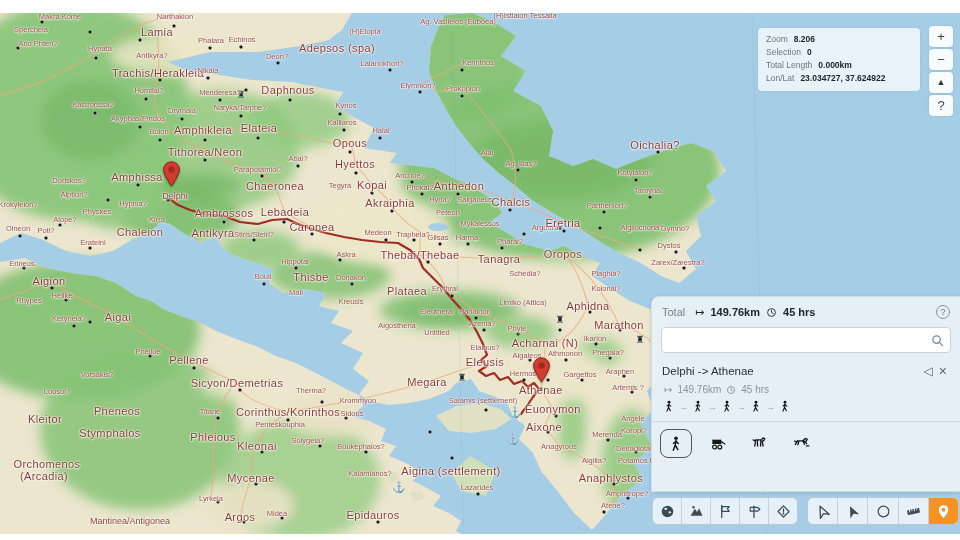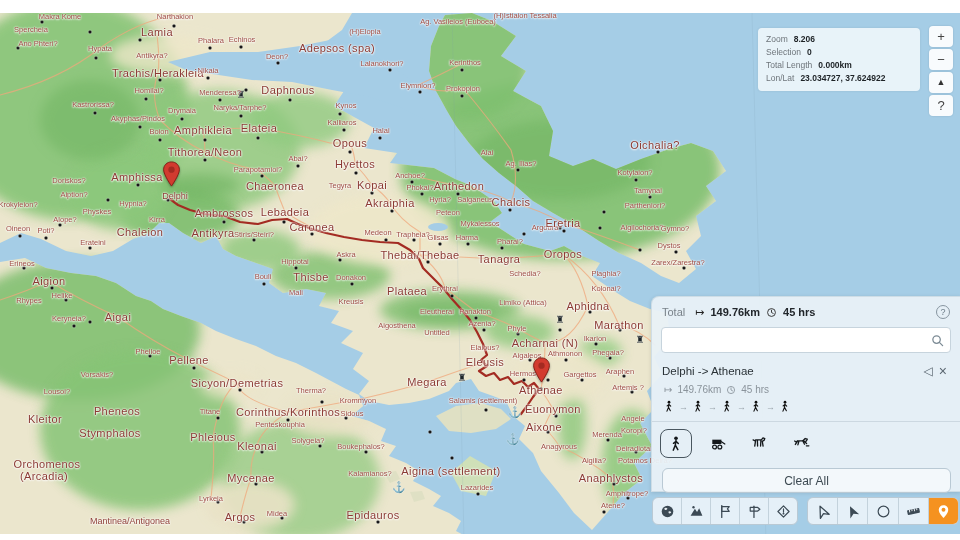--- a/index.html
+++ b/index.html
@@ -335,21 +335,21 @@
         <span class="mlabel sm" style="left: 480px; top: 210px;">Mykalessos</span>
         <span class="mlabel lg" style="left: 459px; top: 173px;">Anthedon</span>
         <span class="mlabel lg" style="left: 511px; top: 189px;">Chalcis</span>
         <span class="mlabel sm" style="left: 523px; top: 214px; padding-left: 44px;">Argoura</span>
         <span class="mlabel lg" style="left: 563px; top: 210px;">Eretria</span>
         <span class="mlabel sm" style="left: 487px; top: 139px;">Alai</span>
         <span class="mlabel sm" style="left: 521px; top: 150px;">Ag. Ilias?</span>
         <span class="mlabel lg" style="left: 655px; top: 132px;">Oichalia?</span>
         <span class="mlabel sm" style="left: 635px; top: 159px;">Kotylaion?</span>
         <span class="mlabel sm" style="left: 648px; top: 177px;">Tamynai</span>
-        <span class="mlabel sm" style="left: 607px; top: 192px; margin-left: 38px;">Partheniori?</span>
+        <span class="mlabel sm" style="left: 607px; top: 192px;">Partheniori?</span>
         <span class="mlabel sm" style="left: 595px; top: 214px; margin-left: 47px;">Aigilochoria?</span>
         <span class="mlabel sm" style="left: 675px; top: 215px;">Gymno?</span>
         <span class="mlabel sm" style="left: 669px; top: 232px;">Dystos</span>
         <span class="mlabel sm" style="left: 678px; top: 249px;">Zarex/Zarestra?</span>
         <span class="mlabel lg" style="left: 137px; top: 164px;">Amphissa</span>
         <span class="mlabel md" style="left: 175px; top: 183px;">Delphi</span>
         <span class="mlabel sm" style="left: 157px; top: 206px;">Kirra</span>
         <span class="mlabel sm" style="left: 133px; top: 190px;">Hypnia?</span>
         <span class="mlabel sm" style="left: 97px; top: 198px;">Physkes</span>
         <span class="mlabel lg" style="left: 224px; top: 200px;">Ambrossos</span>
@@ -451,21 +451,21 @@
         <span class="mlabel lg" style="left: 45px; top: 406px;">Kleitor</span>
         <span class="mlabel lg" style="left: 110px; top: 420px;">Stymphalos</span>
         <span class="mlabel lg" style="left: 47px; top: 451px;">Orchomenos</span>
         <span class="mlabel lg" style="left: 44px; top: 463px;">(Arcadia)</span>
         <span class="mlabel sm" style="left: 57px; top: 378px;">Lousoi?</span>
         <span class="mlabel sm" style="left: 97px; top: 361px;">Vorsakis?</span>
         <span class="mlabel md" style="left: 130px; top: 508px;">Mantinea/Antigonea</span>
         <span class="mlabel lg" style="left: 337px; top: 35px;">Adepsos (spa)</span>
         <span class="mlabel sm" style="left: 365px; top: 18px;">(H)Elopia</span>
         <span class="mlabel sm" style="left: 458px; top: 8px;">Ag. Vasileios (Euboea)</span>
-        <span class="mlabel sm" style="left: 465px; top: 49px;">Kerinthos</span>
+        <span class="mlabel sm" style="left: 478px; top: 49px;">Kerinthos</span>
         <span class="mlabel sm" style="left: 382px; top: 50px;">Lalanokhori?</span>
         <span class="mlabel sm" style="left: 418px; top: 72px;">Elymnion?</span>
         <span class="mlabel sm" style="left: 463px; top: 75px;">Prokopion</span>
         <span class="mlabel sm" style="left: 525px; top: 2px;">(H)Istiaion Tessalia</span>
       </div>
     <div class="layer" id="pins-layer">
         <div class="map-pin" style="left: 161.5px; top: 148px;">
           <svg viewBox="0 0 20 28">
             <use href="#sym-marker"></use>
           </svg>
@@ -648,21 +648,20 @@
           <svg>
             <use href="#sym-horse"></use>
           </svg>
         </button>
         <button class="tbtn">
           <svg>
             <use href="#sym-fast-horse"></use>
           </svg>
         </button>
       </div>
-    <button id="clear-btn">Clear All</button>
   </div>
 
   <div class="toolbar" id="toolbar-left">
       <button class="cell">
         <svg>
           <use href="#sym-globe"></use>
         </svg>
       </button>
       <button class="cell">
         <svg>

